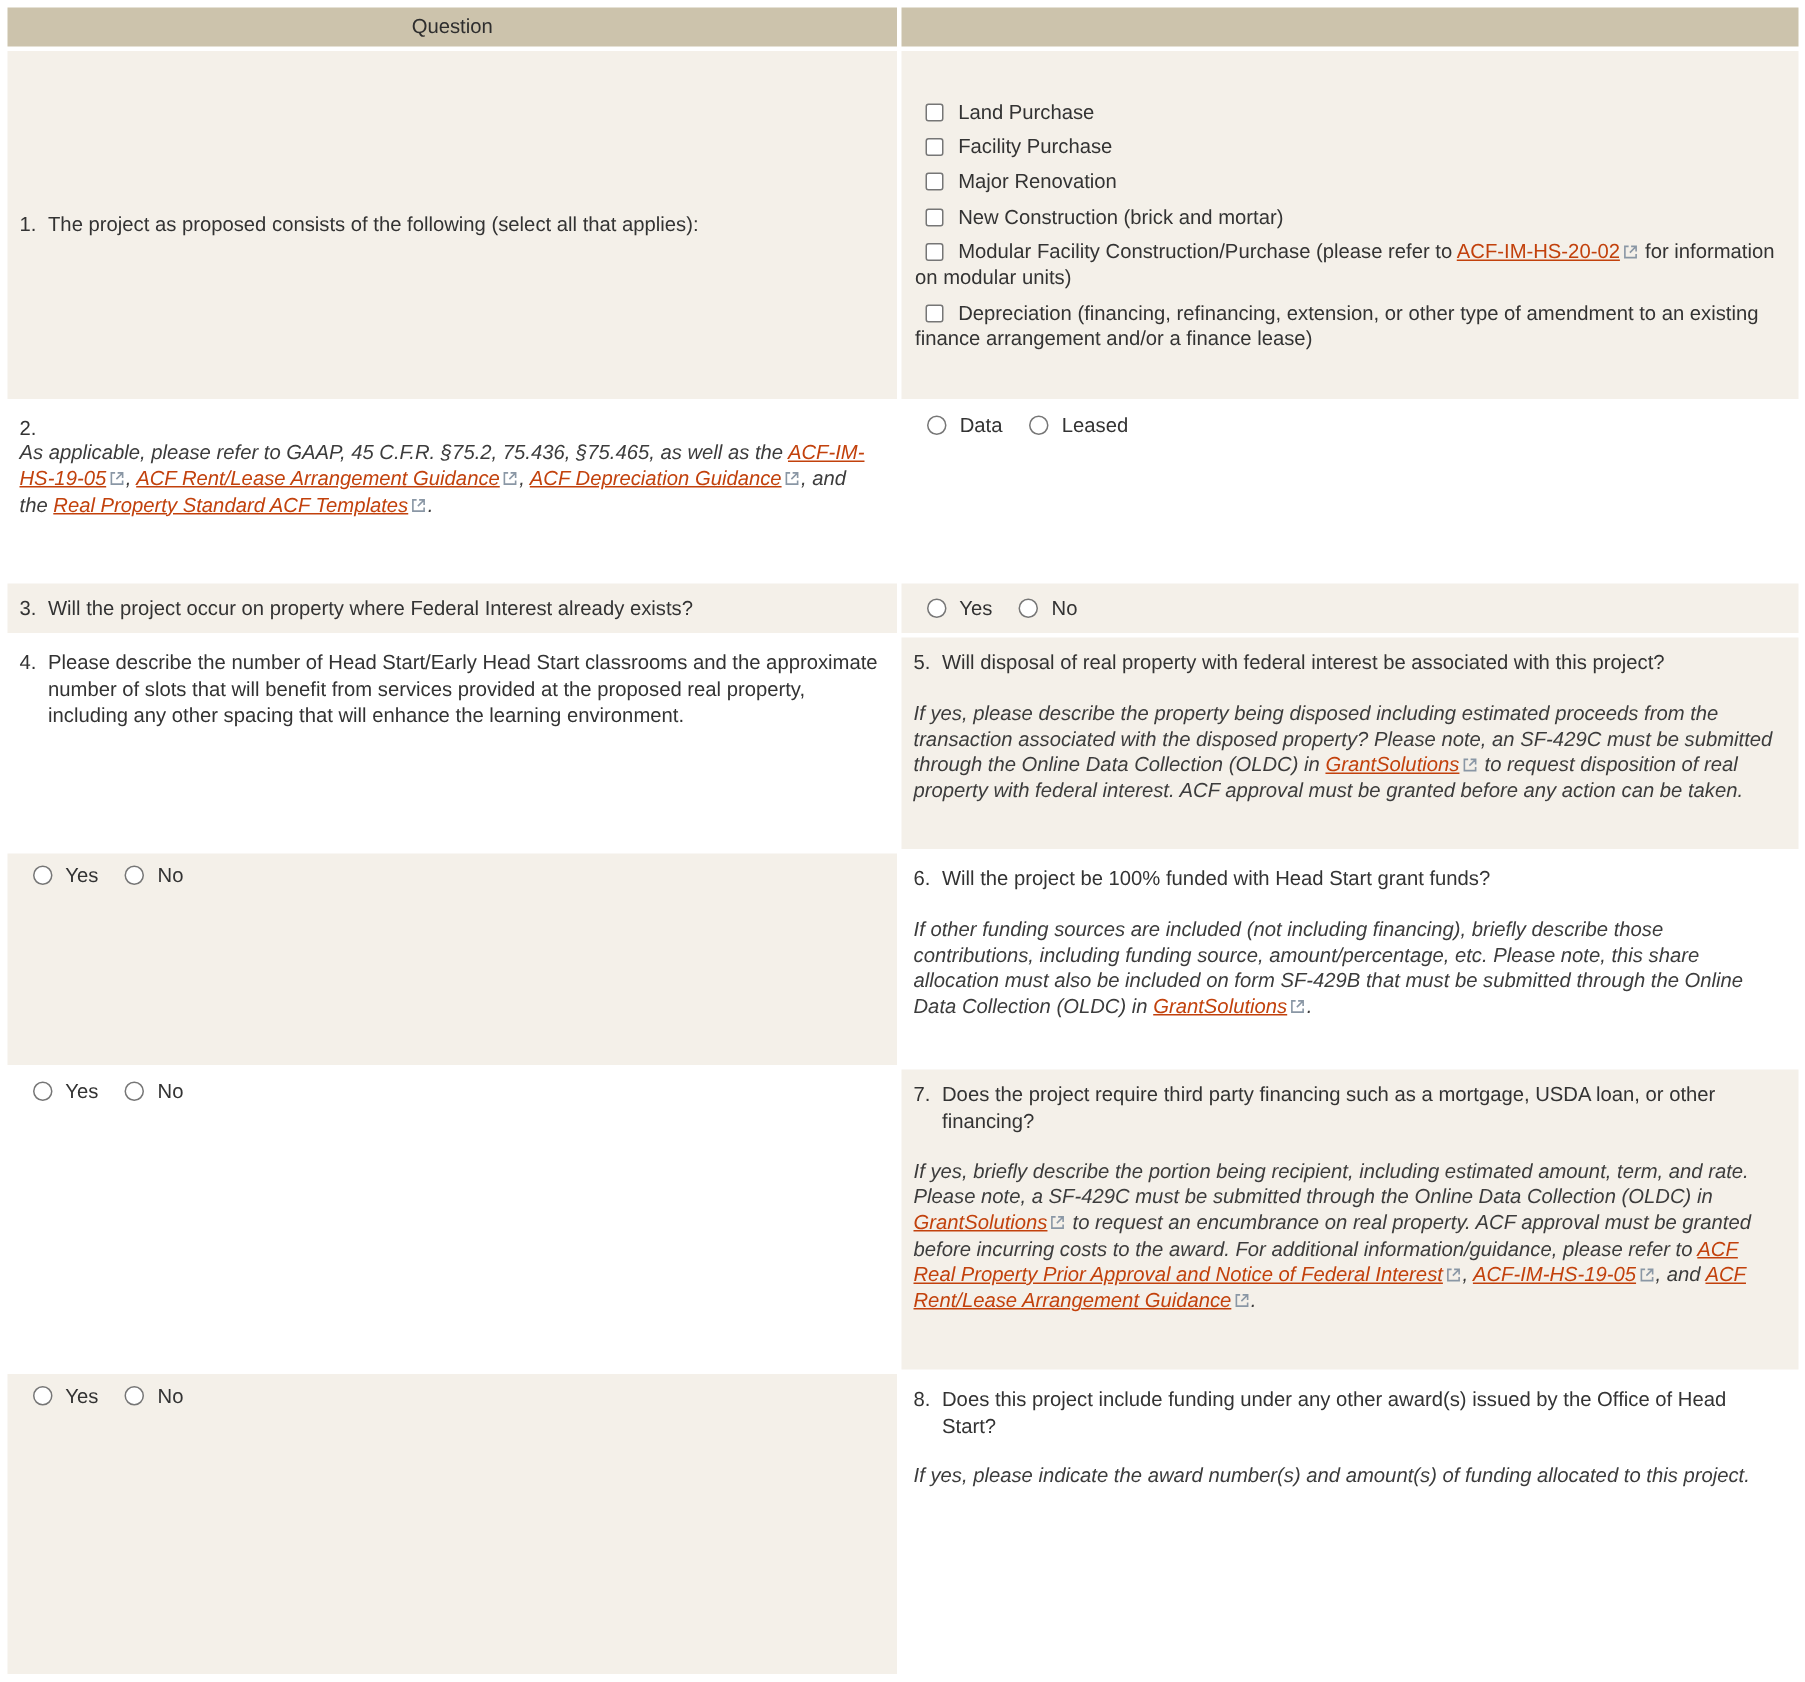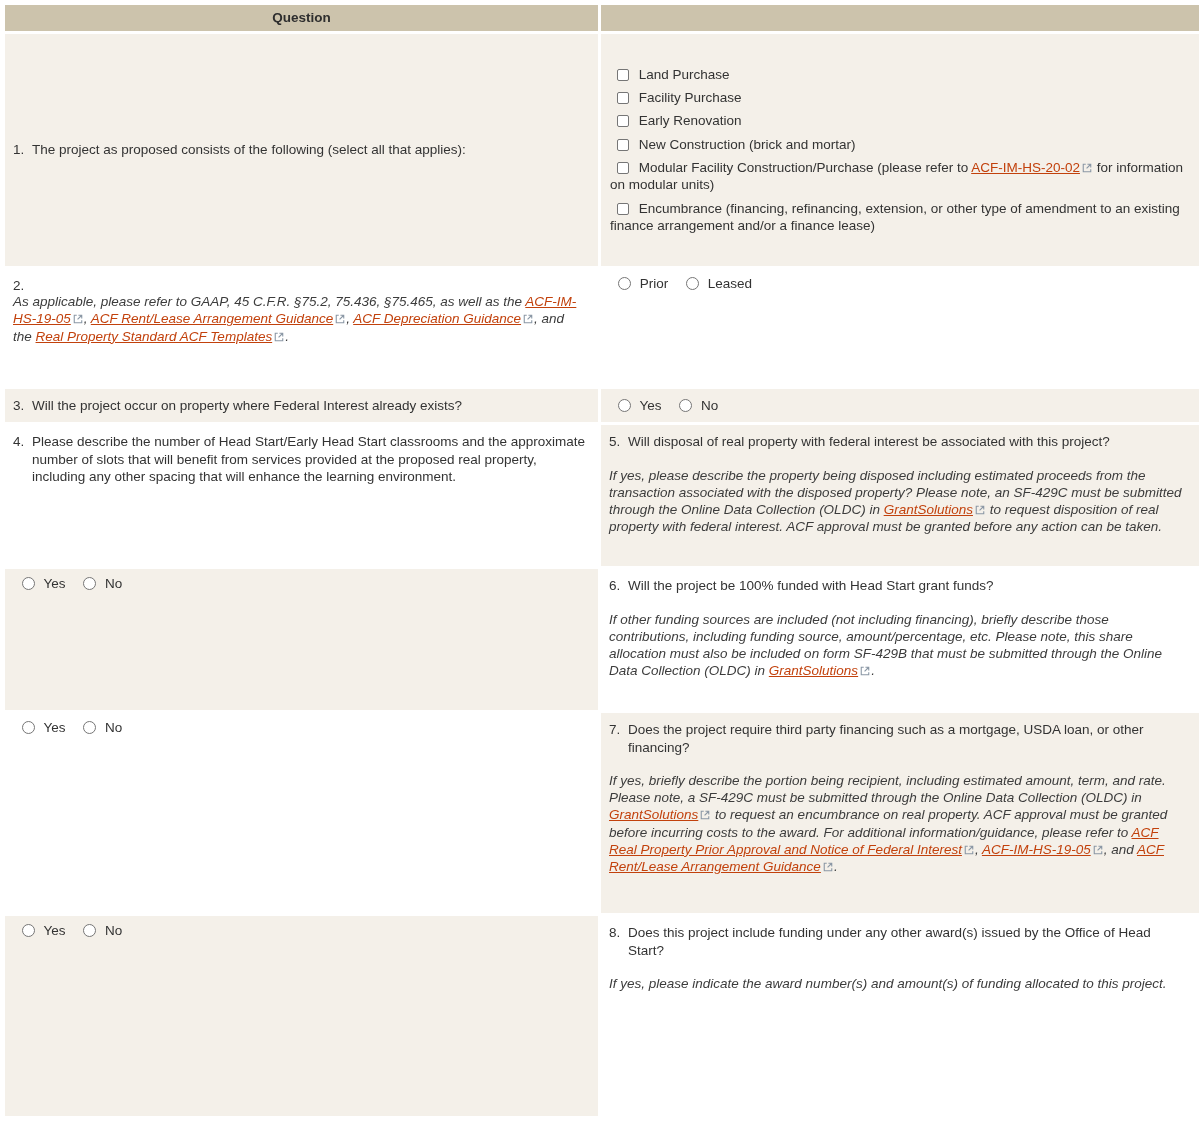--- a/index.html
+++ b/index.html
@@ -12,21 +12,21 @@
     color:#333333;
   }
   .page { padding:5px 4px 0 5px; }
   .grid { display:grid; grid-template-columns:593px 598px; gap:3px; }
   .cell { min-height:10px; }
   .qcell { padding:8px 12px 8px 8px; }
   .acell { padding:6px 8px 6px 9px; }
   .shade { background:#f4f0e9; }
   .th {
     background:#ccc3ac;
-    font-weight:bold;
+    font-weight:normal;
     color:#2e2e2e;
     min-height:26px;
     display:flex; align-items:center; justify-content:center;
     padding:0;
   }
   .vc { display:flex; flex-direction:column; justify-content:center; }
   .r1q, .r1a { min-height:232px; }
   .r2q, .r2a { min-height:117px; }
   .r3q, .r3a { min-height:28px; }
   .r4q, .r4a { min-height:94px; }
@@ -83,36 +83,36 @@
       <div class="opt">
         <input type="checkbox" class="cb" style="">
         <span>Land Purchase</span>
       </div>
       <div class="opt">
         <input type="checkbox" class="cb" style="">
         <span>Facility Purchase</span>
       </div>
       <div class="opt">
         <input type="checkbox" class="cb" style="">
-        <span>Early Renovation</span>
+        <span>Major Renovation</span>
       </div>
       <div class="opt">
         <input type="checkbox" class="cb" style="">
         <span>New Construction (brick and mortar)</span>
       </div>
       <div class="opt">
         <input type="checkbox" class="cb" style="">
         <span>Modular Facility Construction/Purchase (please refer to </span><a class="lnk"><span>ACF-IM-HS-20-02</span></a><svg class="ext" width="10" height="10" viewBox="0 0 12 12">
             <path d="M4.5 1.5 H1.5 V10.5 H10.5 V7.5" fill="none" stroke="#8a97a5" stroke-width="1.3"></path>
             <path d="M6.5 1.5 H10.5 V5.5 M10.2 1.8 L5.5 6.5" fill="none" stroke="#8a97a5" stroke-width="1.3"></path>
           </svg><span> for information on modular units)</span>
       </div>
       <div class="opt">
         <input type="checkbox" class="cb" style="">
-        <span>Encumbrance (financing, refinancing, extension, or other type of amendment to an existing finance arrangement and/or a finance lease)</span>
+        <span>Depreciation (financing, refinancing, extension, or other type of amendment to an existing finance arrangement and/or a finance lease)</span>
       </div>
     </div>
 
     <div class="cell qcell r2q">
       <div class="qtext">
         <span class="qnum">2.</span>
       </div>
       <p class="note">
         <span>As applicable, please refer to GAAP, 45 C.F.R. §75.2, 75.436, §75.465, as well as the </span><a class="lnk"><span>ACF-IM-HS-19-05</span></a><svg class="ext" width="10" height="10" viewBox="0 0 12 12">
             <path d="M4.5 1.5 H1.5 V10.5 H10.5 V7.5" fill="none" stroke="#8a97a5" stroke-width="1.3"></path>
@@ -125,21 +125,21 @@
             <path d="M6.5 1.5 H10.5 V5.5 M10.2 1.8 L5.5 6.5" fill="none" stroke="#8a97a5" stroke-width="1.3"></path>
           </svg><span>, and the </span><a class="lnk"><span>Real Property Standard ACF Templates</span></a><svg class="ext" width="10" height="10" viewBox="0 0 12 12">
             <path d="M4.5 1.5 H1.5 V10.5 H10.5 V7.5" fill="none" stroke="#8a97a5" stroke-width="1.3"></path>
             <path d="M6.5 1.5 H10.5 V5.5 M10.2 1.8 L5.5 6.5" fill="none" stroke="#8a97a5" stroke-width="1.3"></path>
           </svg><span>.</span>
       </p>
     </div>
     <div class="cell acell r2a">
       <label class="radio-opt">
         <input type="radio" name="q2" class="rd" style="">
-        <span>Prior</span>
+        <span>Data</span>
       </label>
       <label class="radio-opt">
         <input type="radio" name="q2" class="rd" style="">
         <span>Leased</span>
       </label>
     </div>
 
     <div class="cell qcell shade vc r3q">
       <div class="qtext">
         <span class="qnum">3.</span>

